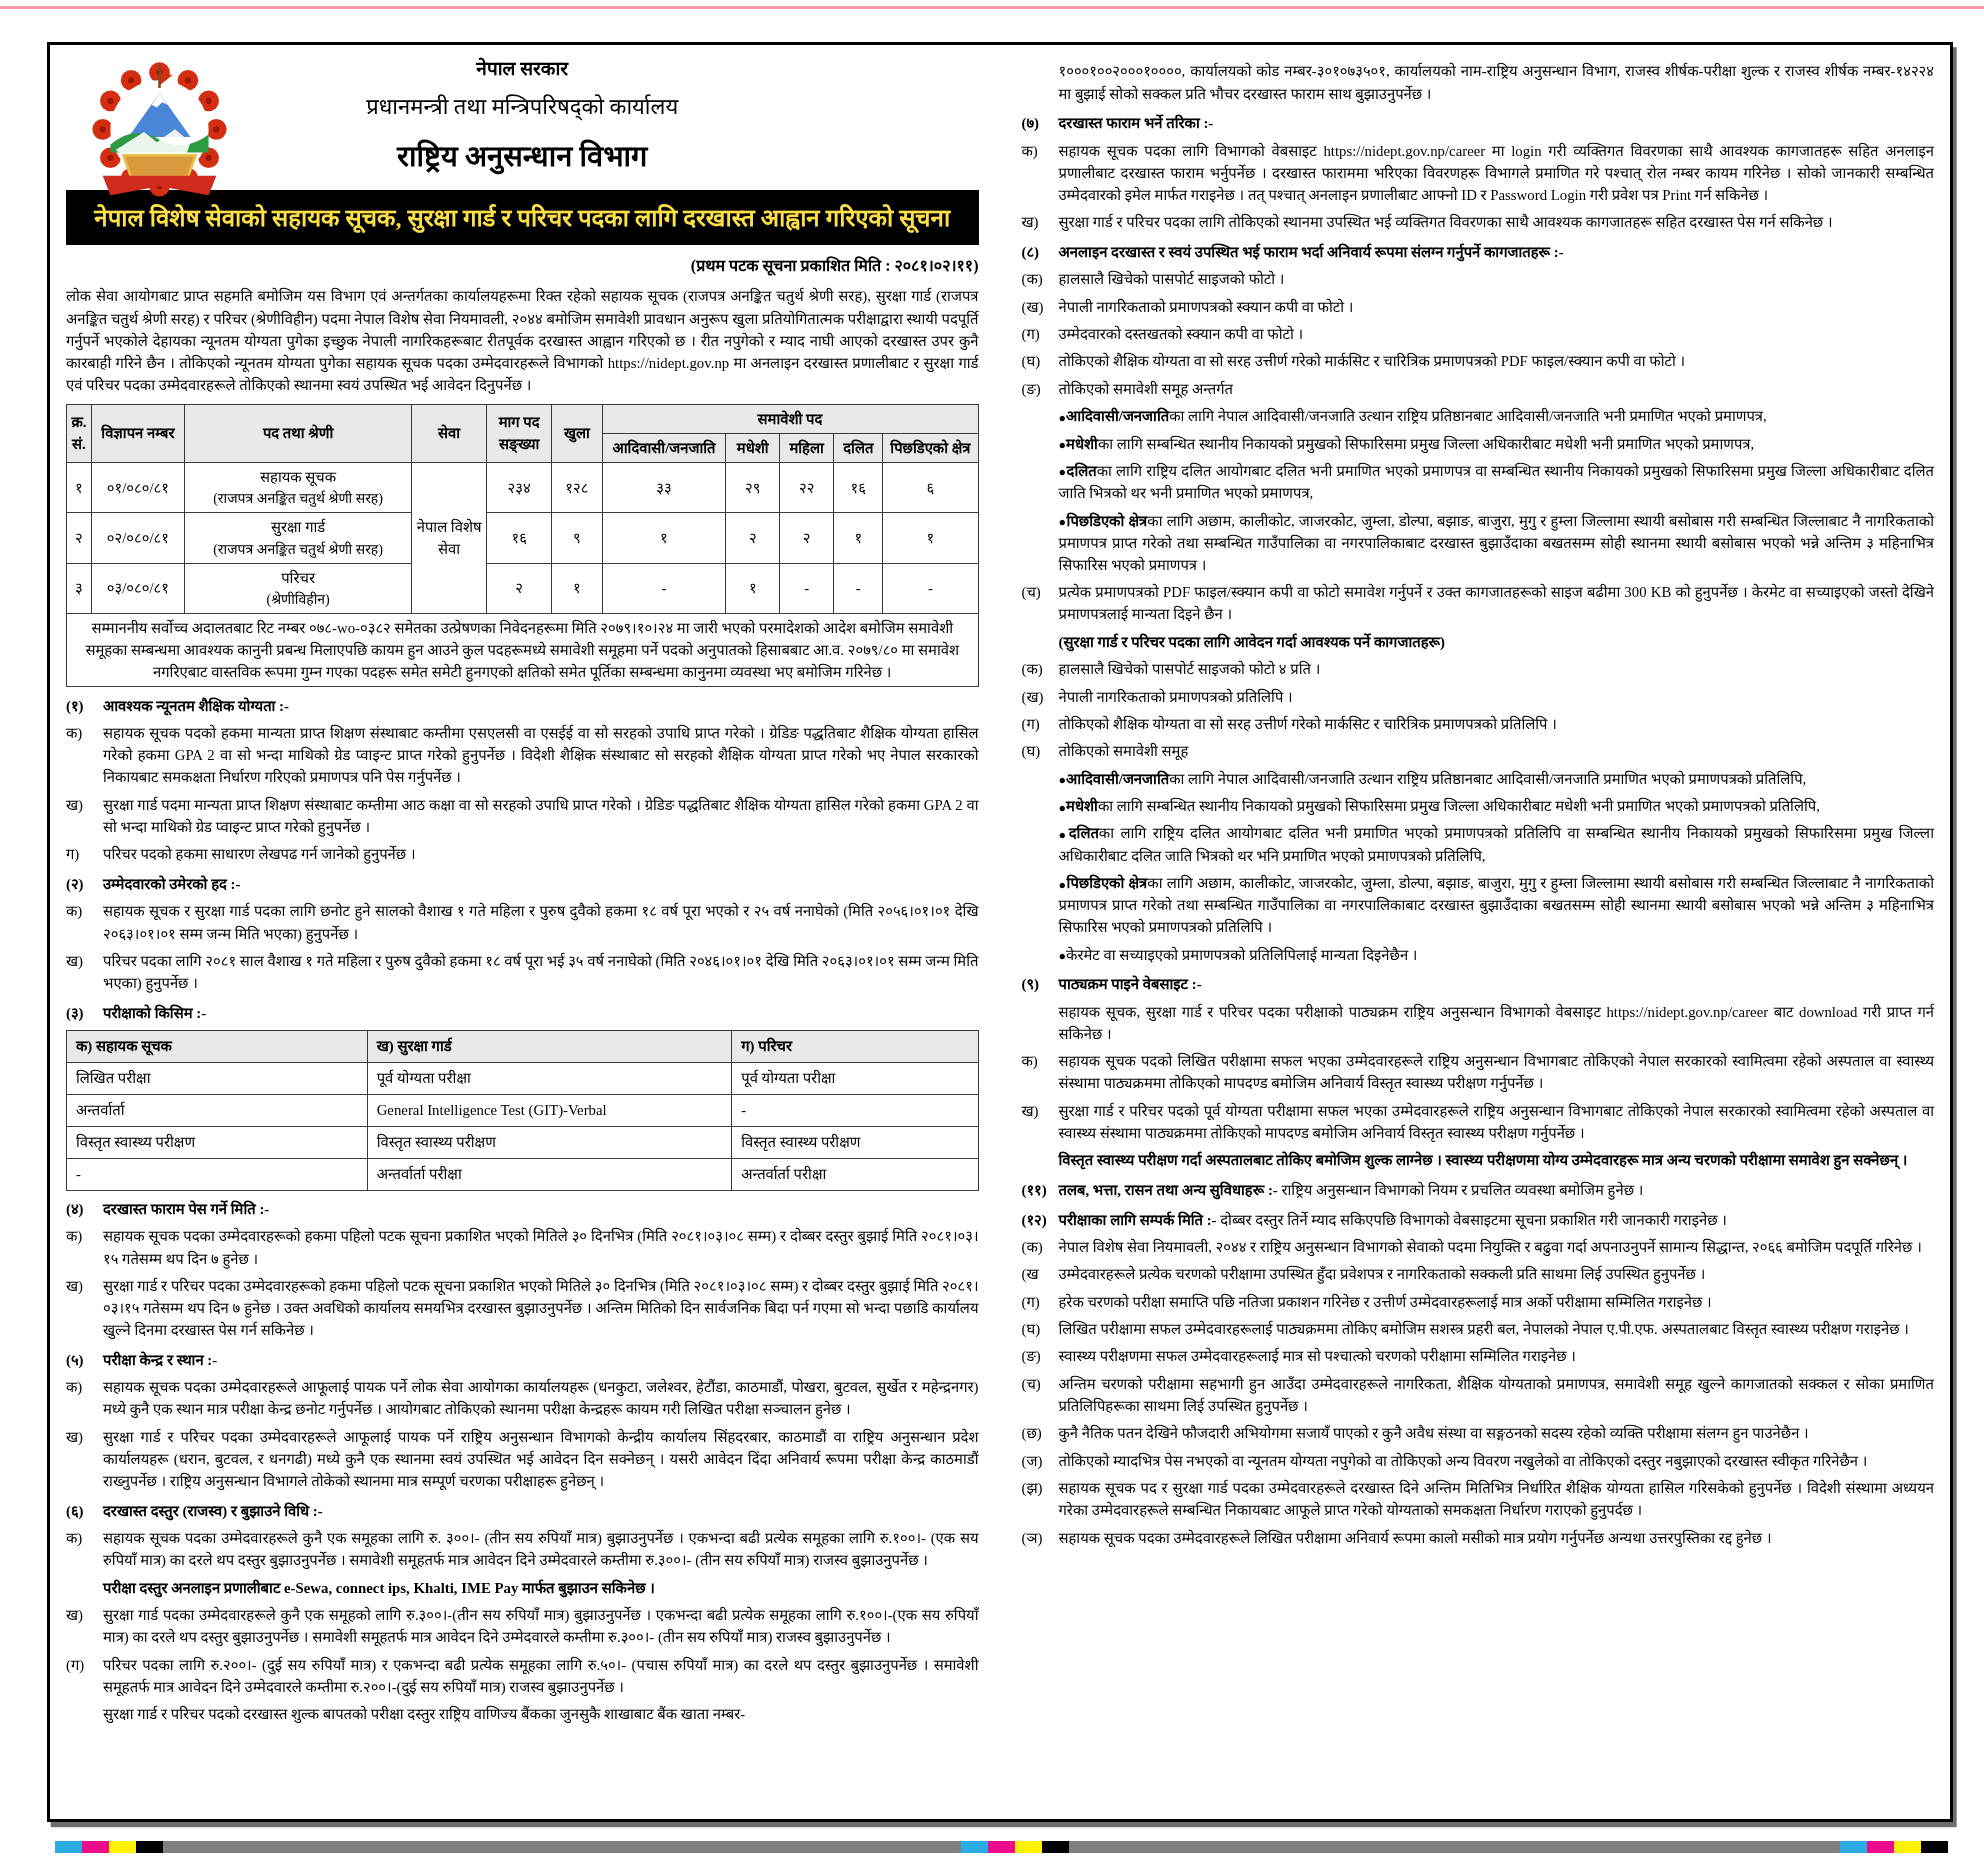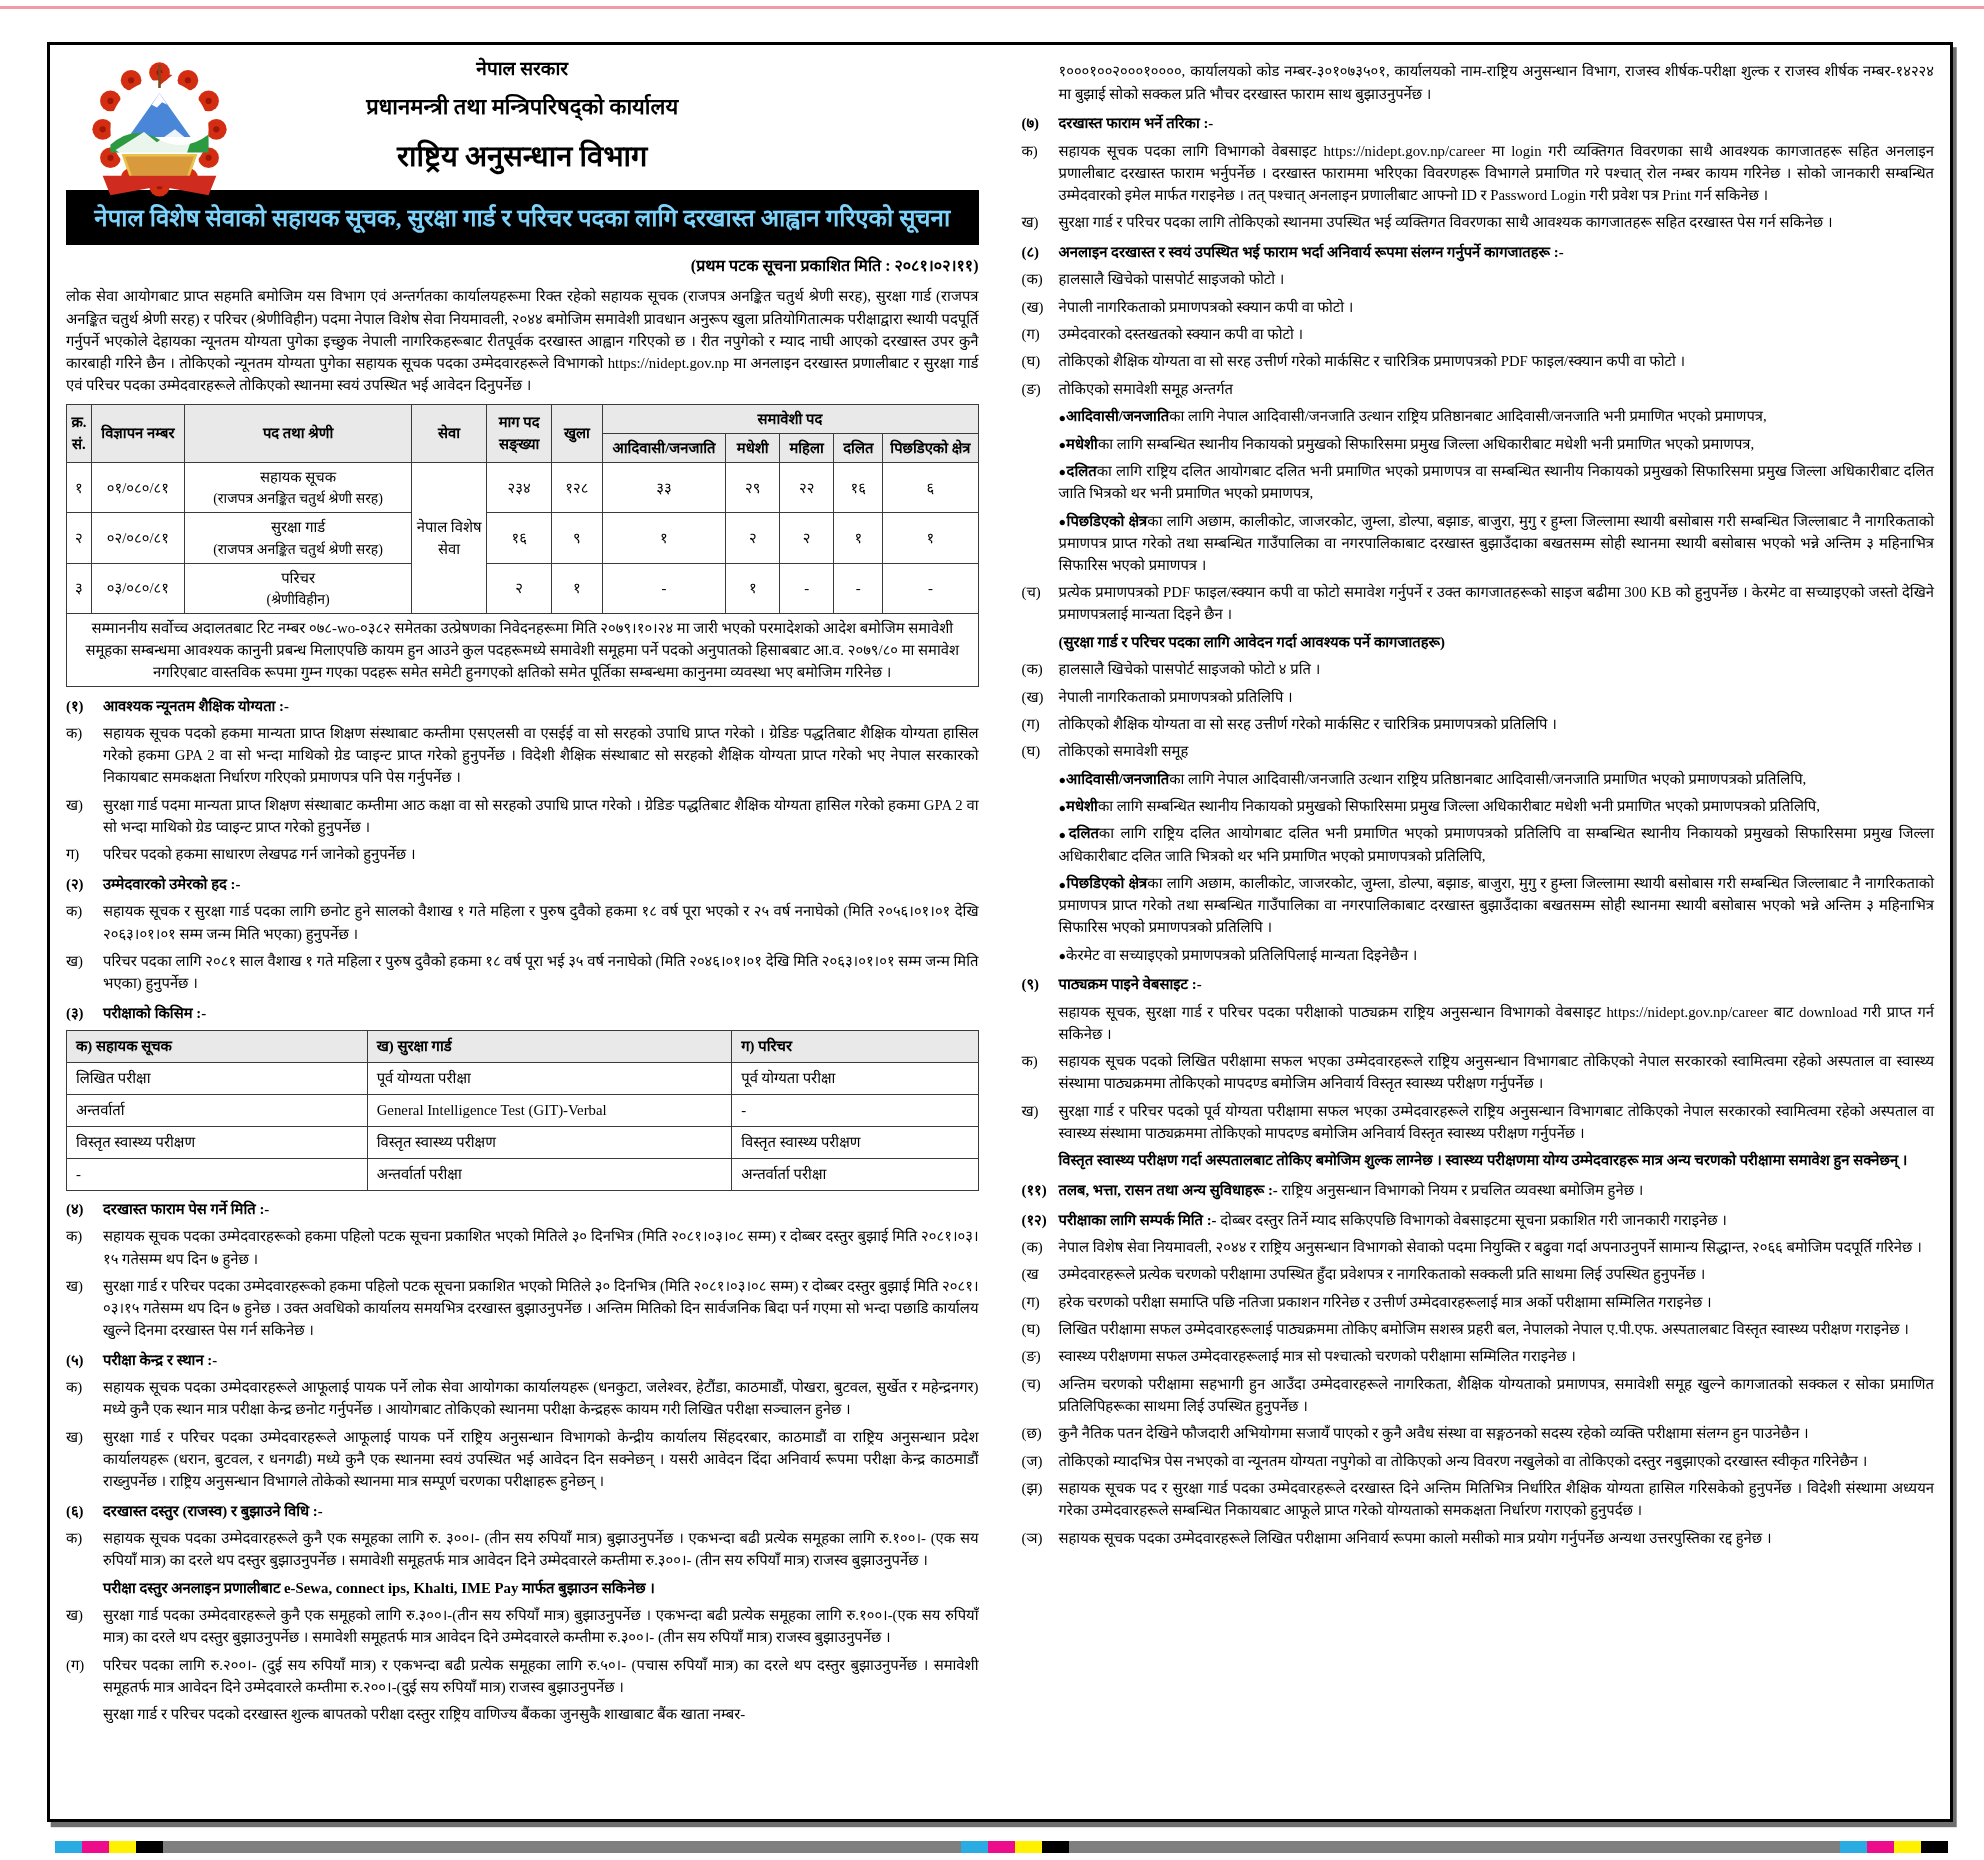--- a/index.html
+++ b/index.html
@@ -7,24 +7,24 @@
        font-family:"Liberation Serif","DejaVu Serif",serif;color:#000;}
   .top-line{position:absolute;top:5.9px;left:0;width:1985px;height:3px;background:#f29ba6}
   .doc{position:absolute;left:47px;top:42px;width:1906px;height:1780px;border:3px solid #000;
        box-sizing:border-box;box-shadow:3.7px 5.2px 0 #6e6e6e;background:#fff;
        padding:10.3px 16px 7.4px 16px;display:grid;grid-template-columns:1fr 1fr;column-gap:43px;}
   .col{font-size:14.8px;line-height:1.5}
   
   .lc-header{position:relative;text-align:center}
   .emblem{position:absolute;left:10.3px;top:1.5px;width:167px;height:155px}
   .h-govt{font-size:19px;font-weight:bold}
-  .h-office{font-size:22px;font-weight:bold;margin-top:5.9px}
+  .h-office{font-size:22px;font-weight:normal;margin-top:5.9px}
   .h-dept{font-size:29px;font-weight:bold;margin-top:12px}
   .h-addr{font-size:20px;font-weight:bold;margin-top:7.4px}
-  .banner{background:#000;color:#7dd3fc;font-size:24px;font-weight:bold;text-align:center;
+  .banner{background:#000;color:#fde047;font-size:24px;font-weight:bold;text-align:center;
           padding:9.6px 3px;margin-top:11.8px;letter-spacing:0;}
   .published{text-align:right;font-weight:bold;font-size:16px;margin:8.9px 0 7.4px}
   .intro{text-align:justify}
   
   table{border-collapse:collapse;width:100%}
   th,td{border:1.5px solid #3a3a3a}
   .t1{margin-top:7.4px}
   .t1 th,.t1 td{padding:3px 4.4px;text-align:center;font-size:14.8px;vertical-align:middle}
   .t1 thead th{background:#e9e9e9;font-weight:bold}
   .t1 .post-sub{display:block;font-size:14px}

